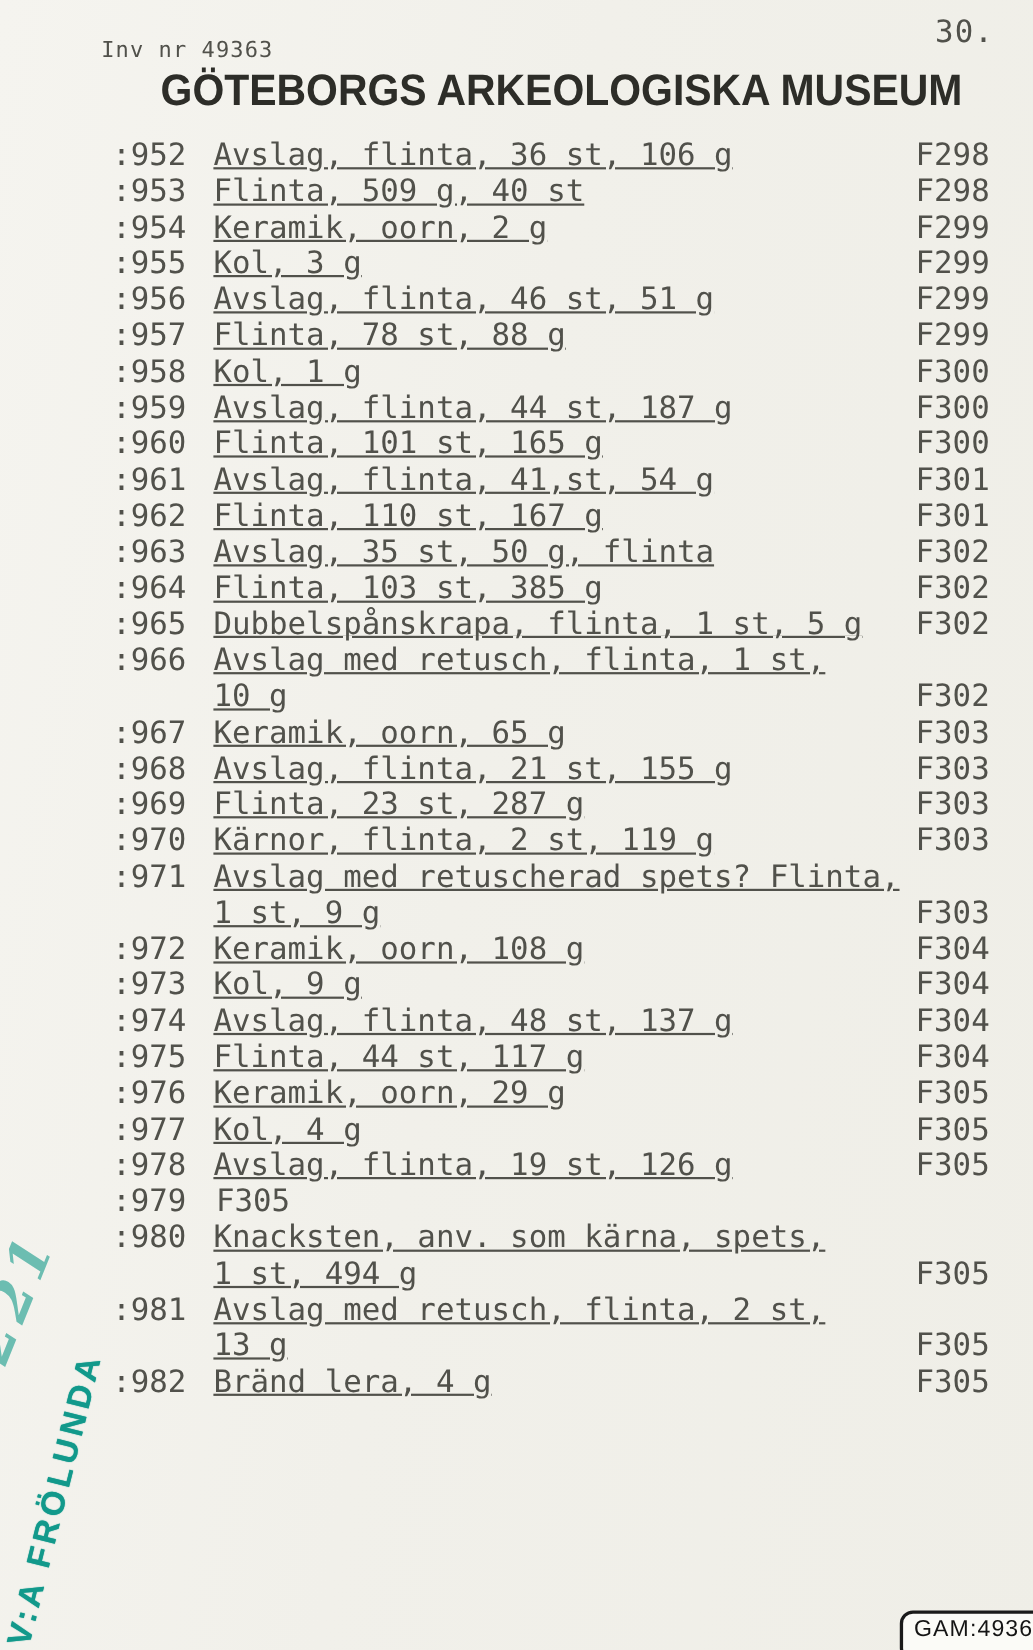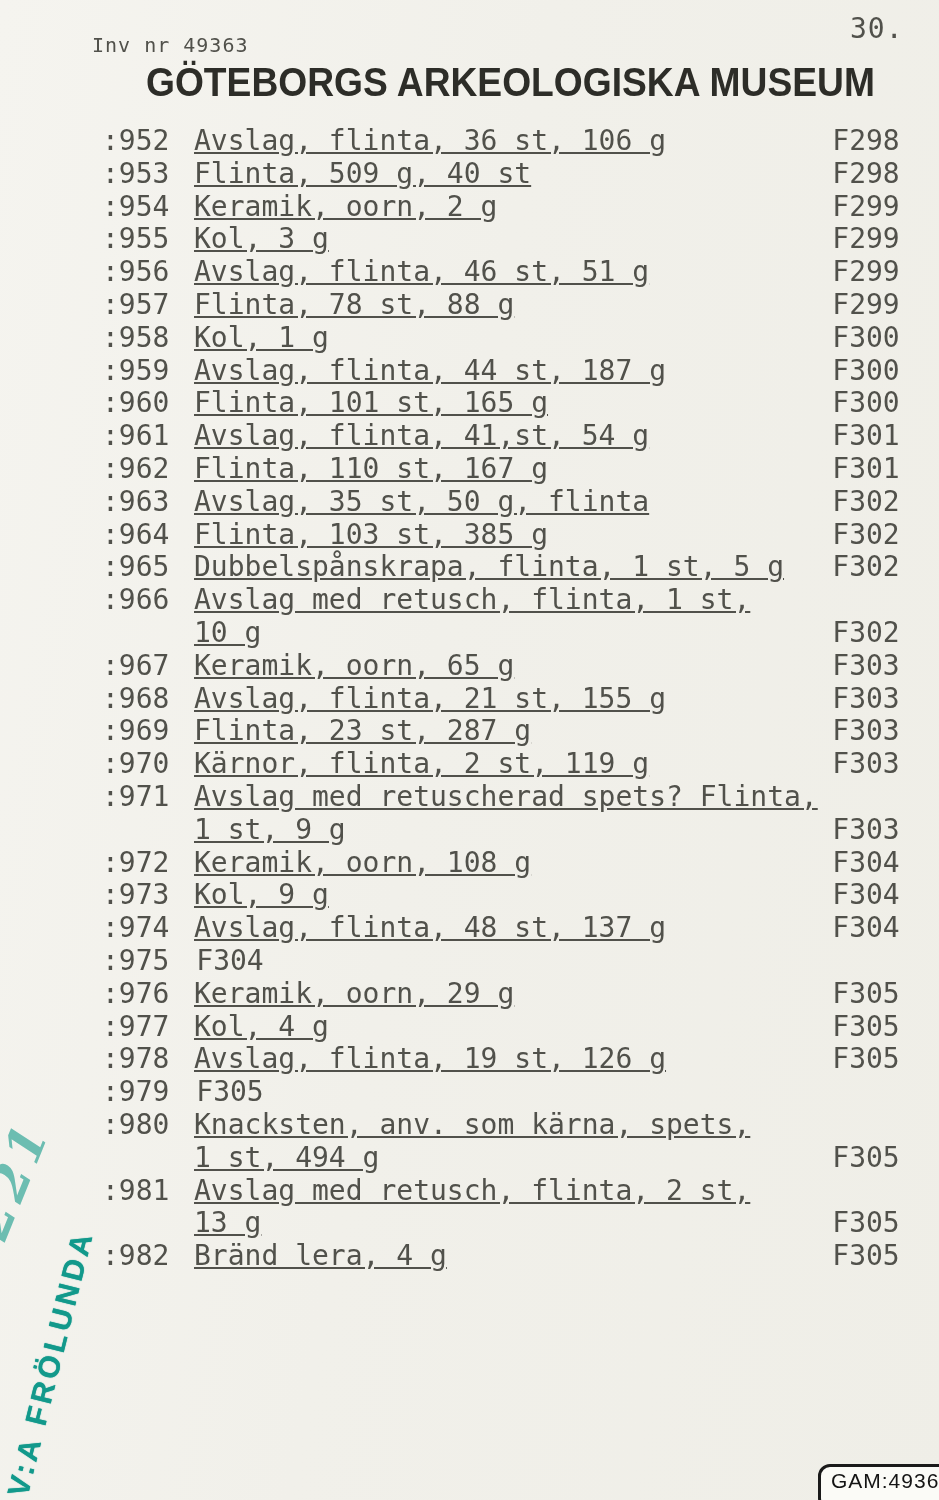--- a/index.html
+++ b/index.html
@@ -279,20 +279,21 @@
       <span class="num">:974</span>
       <span class="desc">Avslag, flinta, 48 st, 137 g</span>
       <span class="ref">F304</span>
     </div>
 
   </div>
 
   <div class="row">
     <div class="line">
       <span class="num">:975</span>
+      <span class="desc">Flinta, 44 st, 117 g</span>
       <span class="ref">F304</span>
     </div>
 
   </div>
 
   <div class="row">
     <div class="line">
       <span class="num">:976</span>
       <span class="desc">Keramik, oorn, 29 g</span>
       <span class="ref">F305</span>

